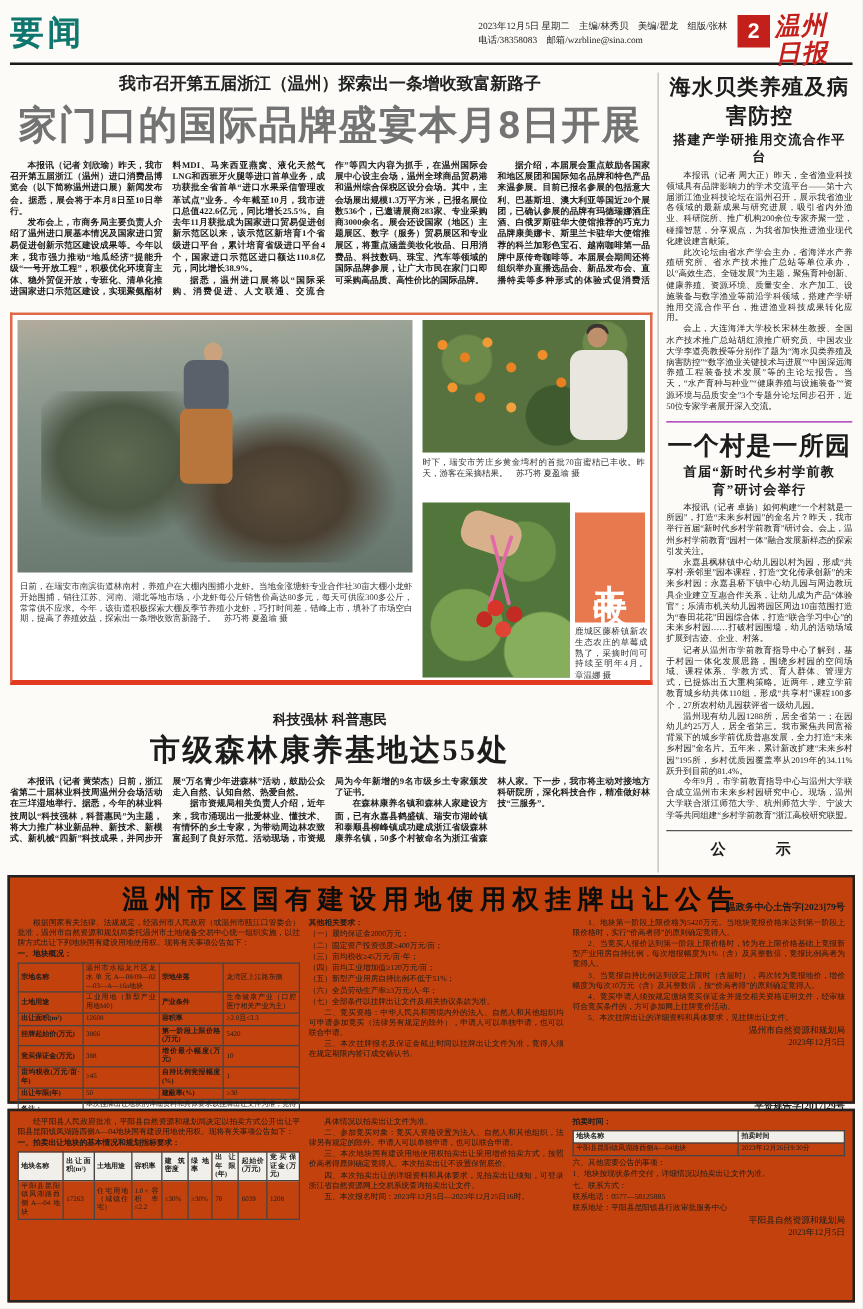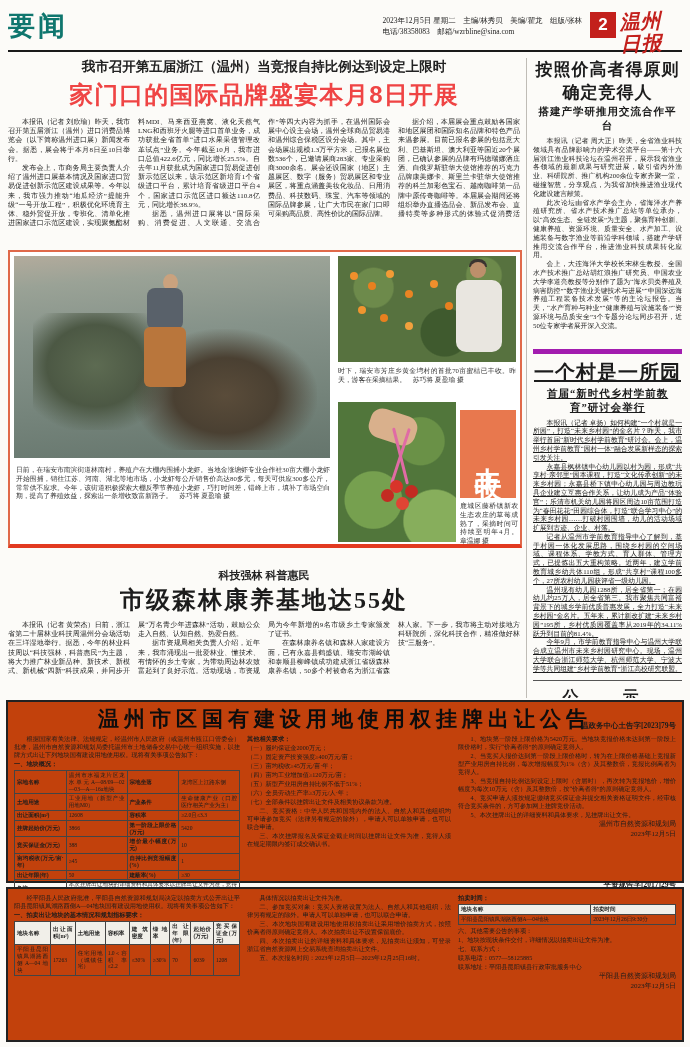--- a/index.html
+++ b/index.html
@@ -15,24 +15,24 @@
            font-family:"Liberation Sans",sans-serif;font-weight:bold;font-size:17px;
            display:flex;align-items:center;justify-content:center;}
   .hd-mast{position:absolute;right:0;top:4px;width:62px;font-family:"Liberation Serif",serif;
            font-weight:bold;font-style:italic;font-size:20px;color:#c3201c;line-height:22px;
            transform:rotate(-2deg);letter-spacing:1px;}
 
   
   .main-art{position:absolute;left:8px;top:58px;width:512px;}
   .kicker{text-align:center;font-family:"Liberation Sans",sans-serif;font-weight:bold;font-size:13.5px;color:#222;}
   .main-art h1{margin:3px 0 7px;text-align:center;font-family:"Liberation Sans",sans-serif;
-               font-weight:bold;font-size:24px;letter-spacing:1px;color:#ef4444;}
+               font-weight:bold;font-size:31px;letter-spacing:1px;color:#737373;}
   .cols4{column-count:4;column-gap:8px;height:116px;overflow:hidden;
          font-size:7px;line-height:9.2px;text-align:justify;}
-  .cols4 p{margin:0;text-indent:2em;}
+  .cols4 p{margin:0;text-indent:2em;font-weight:bold;}
 
   
   .photos{position:absolute;left:8px;top:250px;width:514px;height:298px;background:#fff;
           border:2px solid #e0694a;border-bottom:4px solid #e23a20;box-sizing:border-box;}
   .ph{position:absolute;overflow:hidden;}
   .ph-left{left:4px;top:4px;width:316px;height:202px;
      background:linear-gradient(175deg,#b3ab9c 0%,#9aa296 14%,#86938a 38%,#75847b 70%,#65756c 100%);}
   .net1{position:absolute;left:6%;top:28%;width:44%;height:58%;
      background:radial-gradient(ellipse at 45% 45%,#5d6b52 0%,#4c5844 45%,rgba(76,88,68,0) 75%);}
   .net2{position:absolute;right:4%;bottom:4%;width:58%;height:60%;
@@ -75,24 +75,24 @@
   .forest h2{margin:1px 0 5px;text-align:center;font-weight:bold;font-size:24px;letter-spacing:2px;}
   .forest .cols4{height:86px;}
 
   
   .sidebar{position:absolute;left:526px;top:58px;width:156px;height:640px;border-left:1px solid #bfbcb6;
      padding-left:6px;box-sizing:border-box;overflow:hidden;}
   .sb-art h3{margin:0;text-align:center;font-weight:bold;font-size:17px;letter-spacing:1px;}
   .sb-art .sub{text-align:center;font-size:10.5px;font-weight:bold;margin:1px 0 4px;letter-spacing:1px;}
   .sb-body{font-size:6.8px;line-height:8.8px;text-align:justify;}
   .sb-body p{margin:0;text-indent:2em;}
-  .sb2{border-top:5px solid #a21caf;margin-top:18px;padding-top:5px;text-decoration:underline;}
+  .sb2{border-top:1px solid #a21caf;margin-top:6px;padding-top:5px;}
   .sb2 h3{font-size:20px;}
   .notice{border-top:1px solid #555;margin-top:6px;padding-top:4px;}
-  .notice h3{margin:2px 0 4px;text-align:center;font-weight:bold;font-size:16px;letter-spacing:14px;}
+  .notice h3{margin:2px 0 4px;text-align:center;font-weight:bold;font-size:12px;letter-spacing:14px;}
   .signoff{text-align:right;font-size:7px;line-height:9px;margin:0;}
 
   
   .ann{position:absolute;left:6px;width:678px;border:2px solid #222;box-sizing:border-box;
        padding:3px 6px;background:#c2410c;}
   .ann-wz{top:700px;height:183px;}
   .ann-py{top:887px;height:155px;}
   .ann-head{position:relative;text-align:center;margin-bottom:2px;}
   .ann-title{font-family:"Liberation Sans",sans-serif;font-weight:bold;color:#0d0d0d;}
   .ann-wz .ann-title{font-size:21px;letter-spacing:5px;}
@@ -119,21 +119,21 @@
     <div class="hd-sec">要闻</div>
     <div class="hd-meta">
       <div>2023年12月5日 星期二　主编/林秀贝　美编/瞿龙　组版/张林</div>
       <div>电话/38358083　邮箱/wzrbline@sina.com</div>
     </div>
     <div class="hd-page">2</div>
     <div class="hd-mast">温州日报</div>
   </div>
 
   <div class="main-art">
-    <div class="kicker">我市召开第五届浙江（温州）当竞报自持比例达到设定上限时</div>
+    <div class="kicker">我市召开第五届浙江（温州）探索出一条增收致富新路子</div>
     <h1>家门口的国际品牌盛宴本月8日开展</h1>
     <div class="cols4">
       <p>本报讯（记者 刘欣瑜）昨天，我市召开第五届浙江（温州）进口消费品博览会（以下简称温州进口展）新闻发布会。据悉，展会将于本月8日至10日举行。</p>
       <p>发布会上，市商务局主要负责人介绍了温州进口展基本情况及国家进口贸易促进创新示范区建设成果等。今年以来，我市强力推动“地瓜经济”提能升级“一号开放工程”，积极优化环境育主体、稳外贸促开放，专班化、清单化推进国家进口示范区建设，实现聚氨酯材料MDI、马来西亚燕窝、液化天然气LNG和西班牙火腿等进口首单业务，成功获批全省首单“进口水果采信管理改革试点”业务。今年截至10月，我市进口总值422.6亿元，同比增长25.5%。自去年11月获批成为国家进口贸易促进创新示范区以来，该示范区新培育1个省级进口平台，累计培育省级进口平台4个，国家进口示范区进口额达110.8亿元，同比增长38.9%。</p>
       <p>据悉，温州进口展将以“国际采购、消费促进、人文联通、交流合作”等四大内容为抓手，在温州国际会展中心设主会场，温州全球商品贸易港和温州综合保税区设分会场。其中，主会场展出规模1.3万平方米，已报名展位数536个，已邀请展商283家、专业采购商3000余名。展会还设国家（地区）主题展区、数字（服务）贸易展区和专业展区，将重点涵盖美妆化妆品、日用消费品、科技数码、珠宝、汽车等领域的国际品牌参展，让广大市民在家门口即可采购高品质、高性价比的国际品牌。</p>
       <p>据介绍，本届展会重点鼓励各国家和地区展团和国际知名品牌和特色产品来温参展。目前已报名参展的包括意大利、巴基斯坦、澳大利亚等国近20个展团，已确认参展的品牌有玛德瑞娜酒庄酒、白俄罗斯驻华大使馆推荐的巧克力品牌康美娜卡、斯里兰卡驻华大使馆推荐的科兰加彩色宝石、越南咖啡第一品牌中原传奇咖啡等。本届展会期间还将组织举办直播选品会、新品发布会、直播特卖等多种形式的体验式促消费活动，全力打造品质消费新场景、新体验。</p>
 
     </div>
   </div>
 
@@ -170,21 +170,21 @@
     <h2>市级森林康养基地达55处</h2>
     <div class="cols4">
       <p>本报讯（记者 黄荣杰）日前，浙江省第二十届林业科技周温州分会场活动在三垟湿地举行。据悉，今年的林业科技周以“科技强林，科普惠民”为主题，将大力推广林业新品种、新技术、新模式、新机械“四新”科技成果，并同步开展“万名青少年进森林”活动，鼓励公众走入自然、认知自然、热爱自然。</p>
       <p>据市资规局相关负责人介绍，近年来，我市涌现出一批爱林业、懂技术、有情怀的乡土专家，为带动周边林农致富起到了良好示范。活动现场，市资规局为今年新增的9名市级乡土专家颁发了证书。</p>
       <p>在森林康养名镇和森林人家建设方面，已有永嘉县鹤盛镇、瑞安市湖岭镇和泰顺县柳峰镇成功建成浙江省级森林康养名镇，50多个村被命名为浙江省森林人家。下一步，我市将主动对接地方科研院所，深化科技合作，精准做好林技“三服务”。</p>
     </div>
   </div>
 
   <div class="sidebar">
     <div class="sb-art sb1">
-      <h3>按照价高者得原则确定竞得人</h3>
+      <h3>海水贝类养殖及病害防控</h3>
       <div class="sub">搭建产学研推用交流合作平台</div>
       <div class="sb-body">
         <p>本报讯（记者 周大正）昨天，全省渔业科技领域具有品牌影响力的学术交流平台——第十六届浙江渔业科技论坛在温州召开，展示我省渔业各领域的最新成果与研究进展，吸引省内外渔业、科研院所、推广机构200余位专家齐聚一堂，碰撞智慧，分享观点，为我省加快推进渔业现代化建设建言献策。</p>
         <p>此次论坛由省水产学会主办，省海洋水产养殖研究所、省水产技术推广总站等单位承办，以“高效生态、全链发展”为主题，聚焦育种创新、健康养殖、资源环境、质量安全、水产加工、设施装备与数字渔业等前沿学科领域，搭建产学研推用交流合作平台，推进渔业科技成果转化应用。</p>
         <p>会上，大连海洋大学校长宋林生教授、全国水产技术推广总站胡红浪推广研究员、中国农业大学李道亮教授等分别作了题为“海水贝类养殖及病害防控”“数字渔业关键技术与进展”“中国深远海养殖工程装备技术发展”等的主论坛报告。当天，“水产育种与种业”“健康养殖与设施装备”“资源环境与品质安全”3个专题分论坛同步召开，近50位专家学者展开深入交流。</p>
       </div>
     </div>
     <div class="sb-art sb2">
       <h3>一个村是一所园</h3>
       <div class="sub">首届“新时代乡村学前教育”研讨会举行</div>

